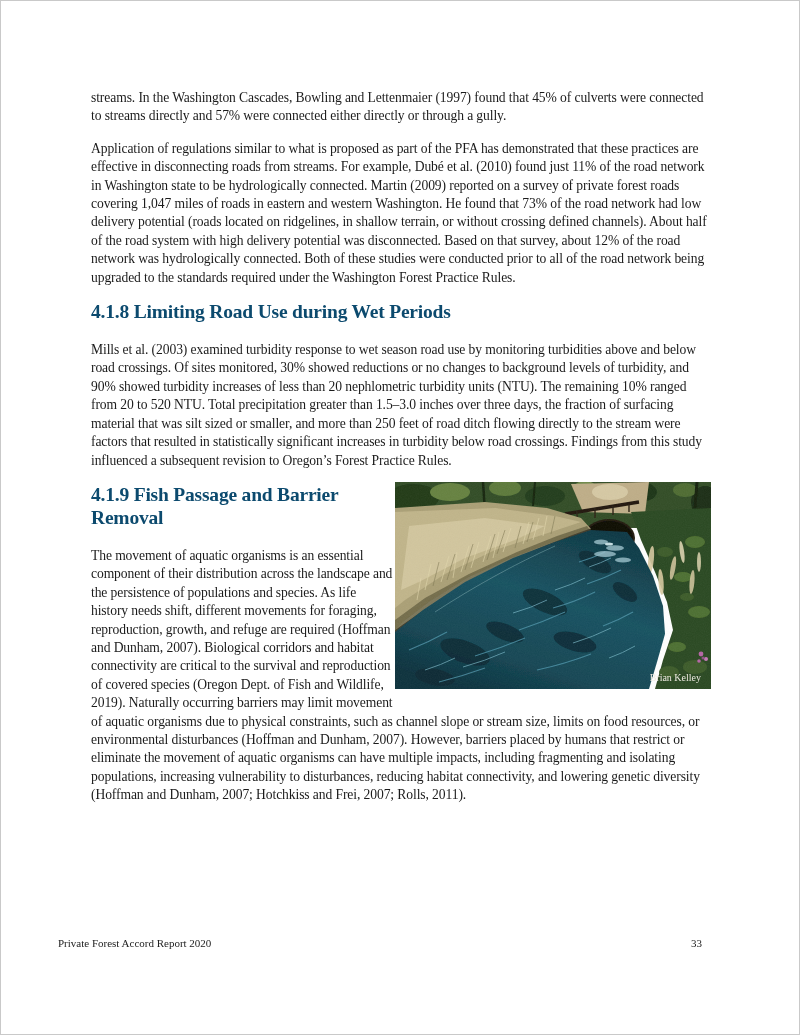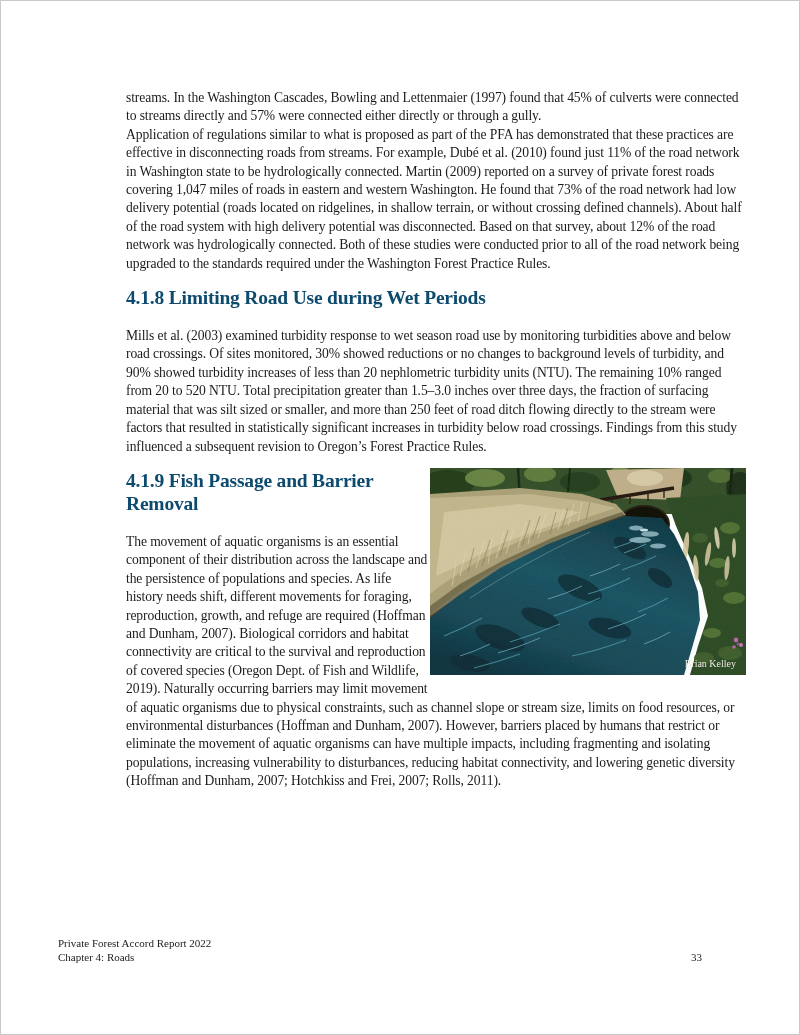--- a/index.html
+++ b/index.html
@@ -6,33 +6,33 @@
   html, body { background: #ffffff; }
   .page {
     position: relative;
     width: 800px;
     height: 1035px;
     background: #ffffff;
     border: 1px solid #c9c9c9;
     font-family: "Liberation Serif", "DejaVu Serif", serif;
     color: #1b1b1b;
     overflow: hidden;
-    padding-left: 35px;
   }
   .content {
     position: relative;
     margin-left: 90px;
     width: 620px;
     padding-top: 88px;
   }
   .content p {
     font-size: 13.6px;
     line-height: 18.4px;
     letter-spacing: -0.1px;
     text-align: left;
+    margin-top: 14px;
   }
   .content p.first { margin-top: 0; }
   .content h2 {
     font-size: 19.5px;
     font-weight: bold;
     line-height: 23px;
     letter-spacing: -0.2px;
     margin: 13px 0 18px 0;
     color: #0c4a6e;
   }
@@ -219,17 +219,16 @@
     </div>
 
     <h2>4.1.9 Fish Passage and Barrier Removal</h2>
 
     <p>The movement of aquatic organisms is an essential component of their distribution across the landscape and the persistence of populations and species. As life history needs shift, different movements for foraging, reproduction, growth, and refuge are required (Hoffman and Dunham, 2007). Biological corridors and habitat connectivity are critical to the survival and reproduction of covered species (Oregon Dept. of Fish and Wildlife, 2019). Naturally occurring barriers may limit movement of aquatic organisms due to physical constraints, such as channel slope or stream size, limits on food resources, or environmental disturbances (Hoffman and Dunham, 2007). However, barriers placed by humans that restrict or eliminate the movement of aquatic organisms can have multiple impacts, including fragmenting and isolating populations, increasing vulnerability to disturbances, reducing habitat connectivity, and lowering genetic diversity (Hoffman and Dunham, 2007; Hotchkiss and Frei, 2007; Rolls, 2011).</p>
 
 
   </div>
 
   <div class="footer">
-    <div>Private Forest Accord Report 2022</div>
-    <div>Chapter 4: Roads</div>
+    <div>Private Forest Accord Report 2020</div>
     <span class="page-num">33</span>
   </div>
 </div>
 
 </body></html>

